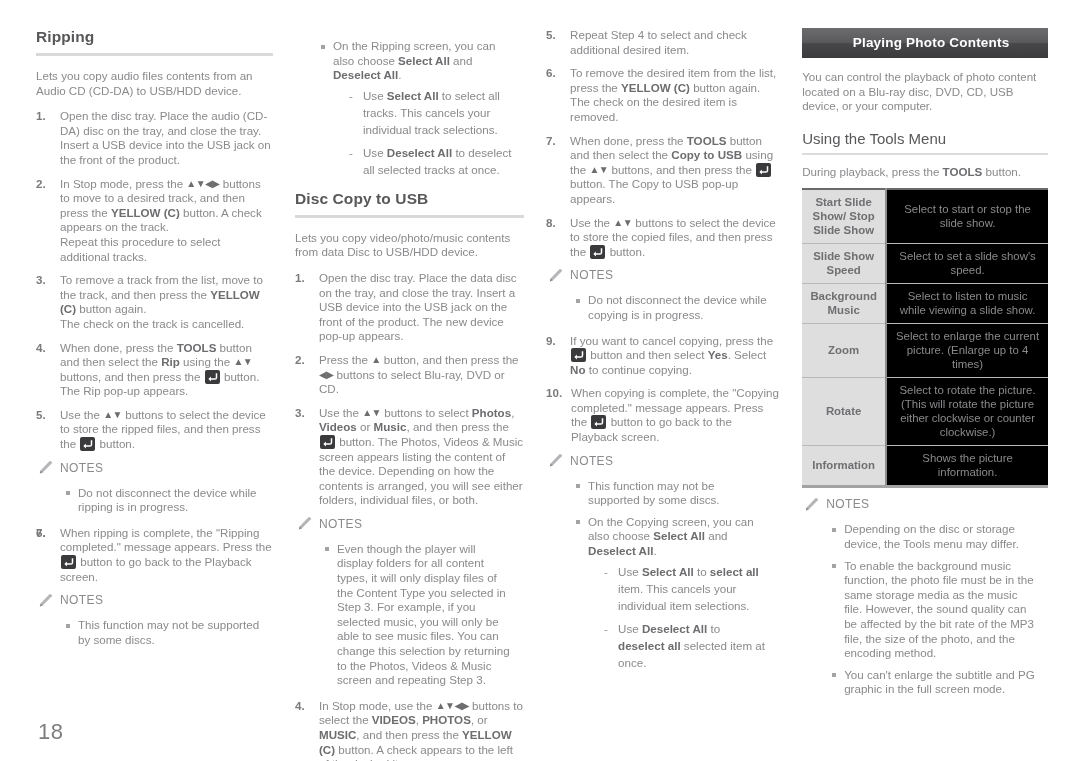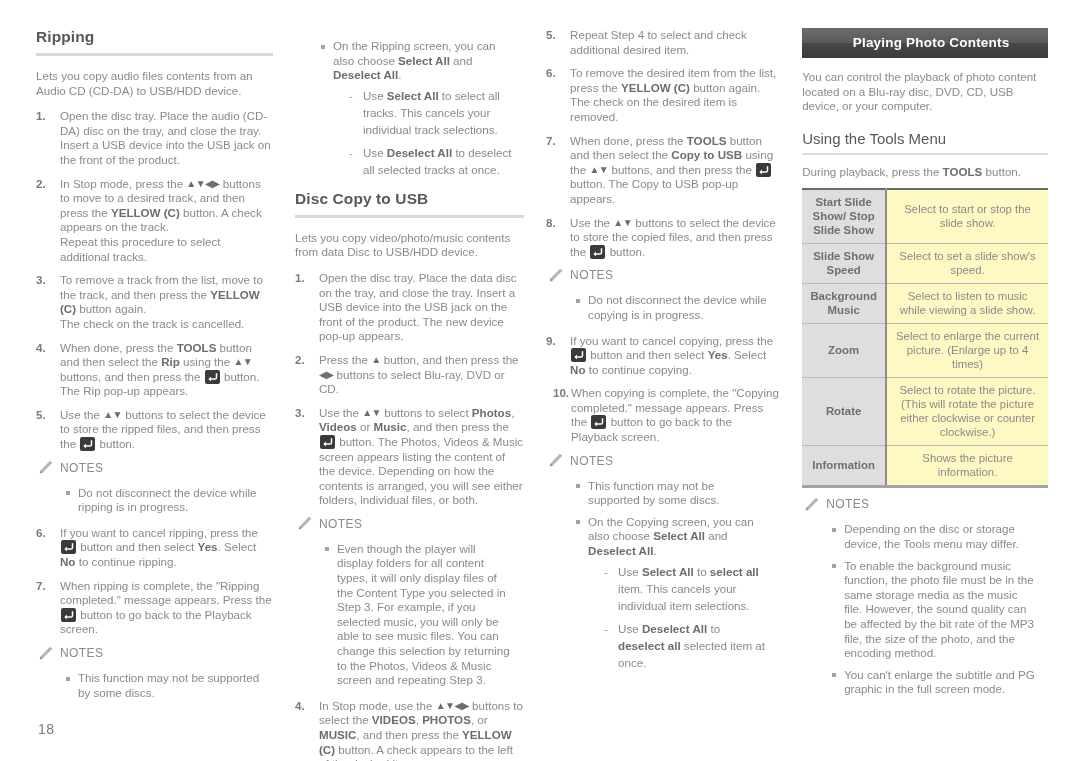--- a/index.html
+++ b/index.html
@@ -78,21 +78,21 @@
   }
   ol.steps > li > .num {
     position: absolute;
     left: 0; top: 0;
     width: 21px;
     text-align: left;
     font-weight: bold;
     color: #7a7a7d;
     font-size: 11.6px;
   }
-  ol.steps > li.wide > .num { width: 23px; text-align: right; }
+  ol.steps > li.wide > .num { width: 23px; }
   ol.steps > li.wide { padding-left: 25px; }
 
   b, strong { color: #6d6d70; font-weight: bold; }
 
   
   .notes { margin: 9px 0 11px 0; }
   .notes-hd {
     display: flex; align-items: center;
     gap: 7px;
     font-size: 12px;
@@ -164,27 +164,27 @@
     border-bottom: 1px solid #b9b9bc;
   }
   table.tools tr:last-child td { border-bottom: none; }
   table.tools td.k {
     width: 84px;
     background: #dededf;
     color: #6f6f72;
     font-weight: bold;
     border-right: 2px solid #8d8d90;
   }
-  table.tools td.v { color: #8a8a8d; background: #fef9c3; }
+  table.tools td.v { color: #8a8a8d; background: #000000; }
 
   
   .pageno {
     position: absolute;
-    left: 38px; bottom: 24px;
-    font-size: 14px;
+    left: 38px; bottom: 16px;
+    font-size: 22px;
     color: #7d7d80;
     letter-spacing: 0.5px;
   }
 </style>
 </head>
 <body>
 
 <div class="page">
   <div class="cols">
 
@@ -214,24 +214,21 @@
                 <path d="M4.6 9.4l-.8 3 2.9-1z" fill="#8e8e91"></path>
               </svg></span>
           <span>NOTES</span>
         </div>
         <ul class="notelist">
           <li>Do not disconnect the device while ripping is in progress.</li>
         </ul>
       </div>
 
       <ol class="steps">
-        <li><span class="num">6.</span><span>If you want to cancel ripping, press the <span class="keyicon"><svg width="11" height="10" viewBox="0 0 11 10">
-                  <path d="M9.5 1.2v4.2a1.6 1.6 0 0 1-1.6 1.6H2.6" fill="none" stroke="#fff" stroke-width="1.5"></path>
-                  <path d="M3.9 4.6L1.4 7l2.5 2.4z" fill="#fff"></path>
-                </svg></span> button and then select <b>Yes</b>. Select <b>No</b> to continue ripping.</span></li>
+        <li><span class="num">6.</span></li>
         <li><span class="num">7.</span><span>When ripping is complete, the "Ripping completed." message appears. Press the <span class="keyicon"><svg width="11" height="10" viewBox="0 0 11 10">
                   <path d="M9.5 1.2v4.2a1.6 1.6 0 0 1-1.6 1.6H2.6" fill="none" stroke="#fff" stroke-width="1.5"></path>
                   <path d="M3.9 4.6L1.4 7l2.5 2.4z" fill="#fff"></path>
                 </svg></span> button to go back to the Playback screen.</span></li>
       </ol>
 
       <div class="notes">
         <div class="notes-hd">
           <span class="pencil"><svg width="17" height="13" viewBox="0 0 17 13">
                 <path d="M15.8 1.1 14.6.3a1 1 0 0 0-1.4.3L4.6 9.4l-.8 3 2.9-1 8.6-8.6a1 1 0 0 0 .5-1.7z" fill="#b5b5b8"></path>

